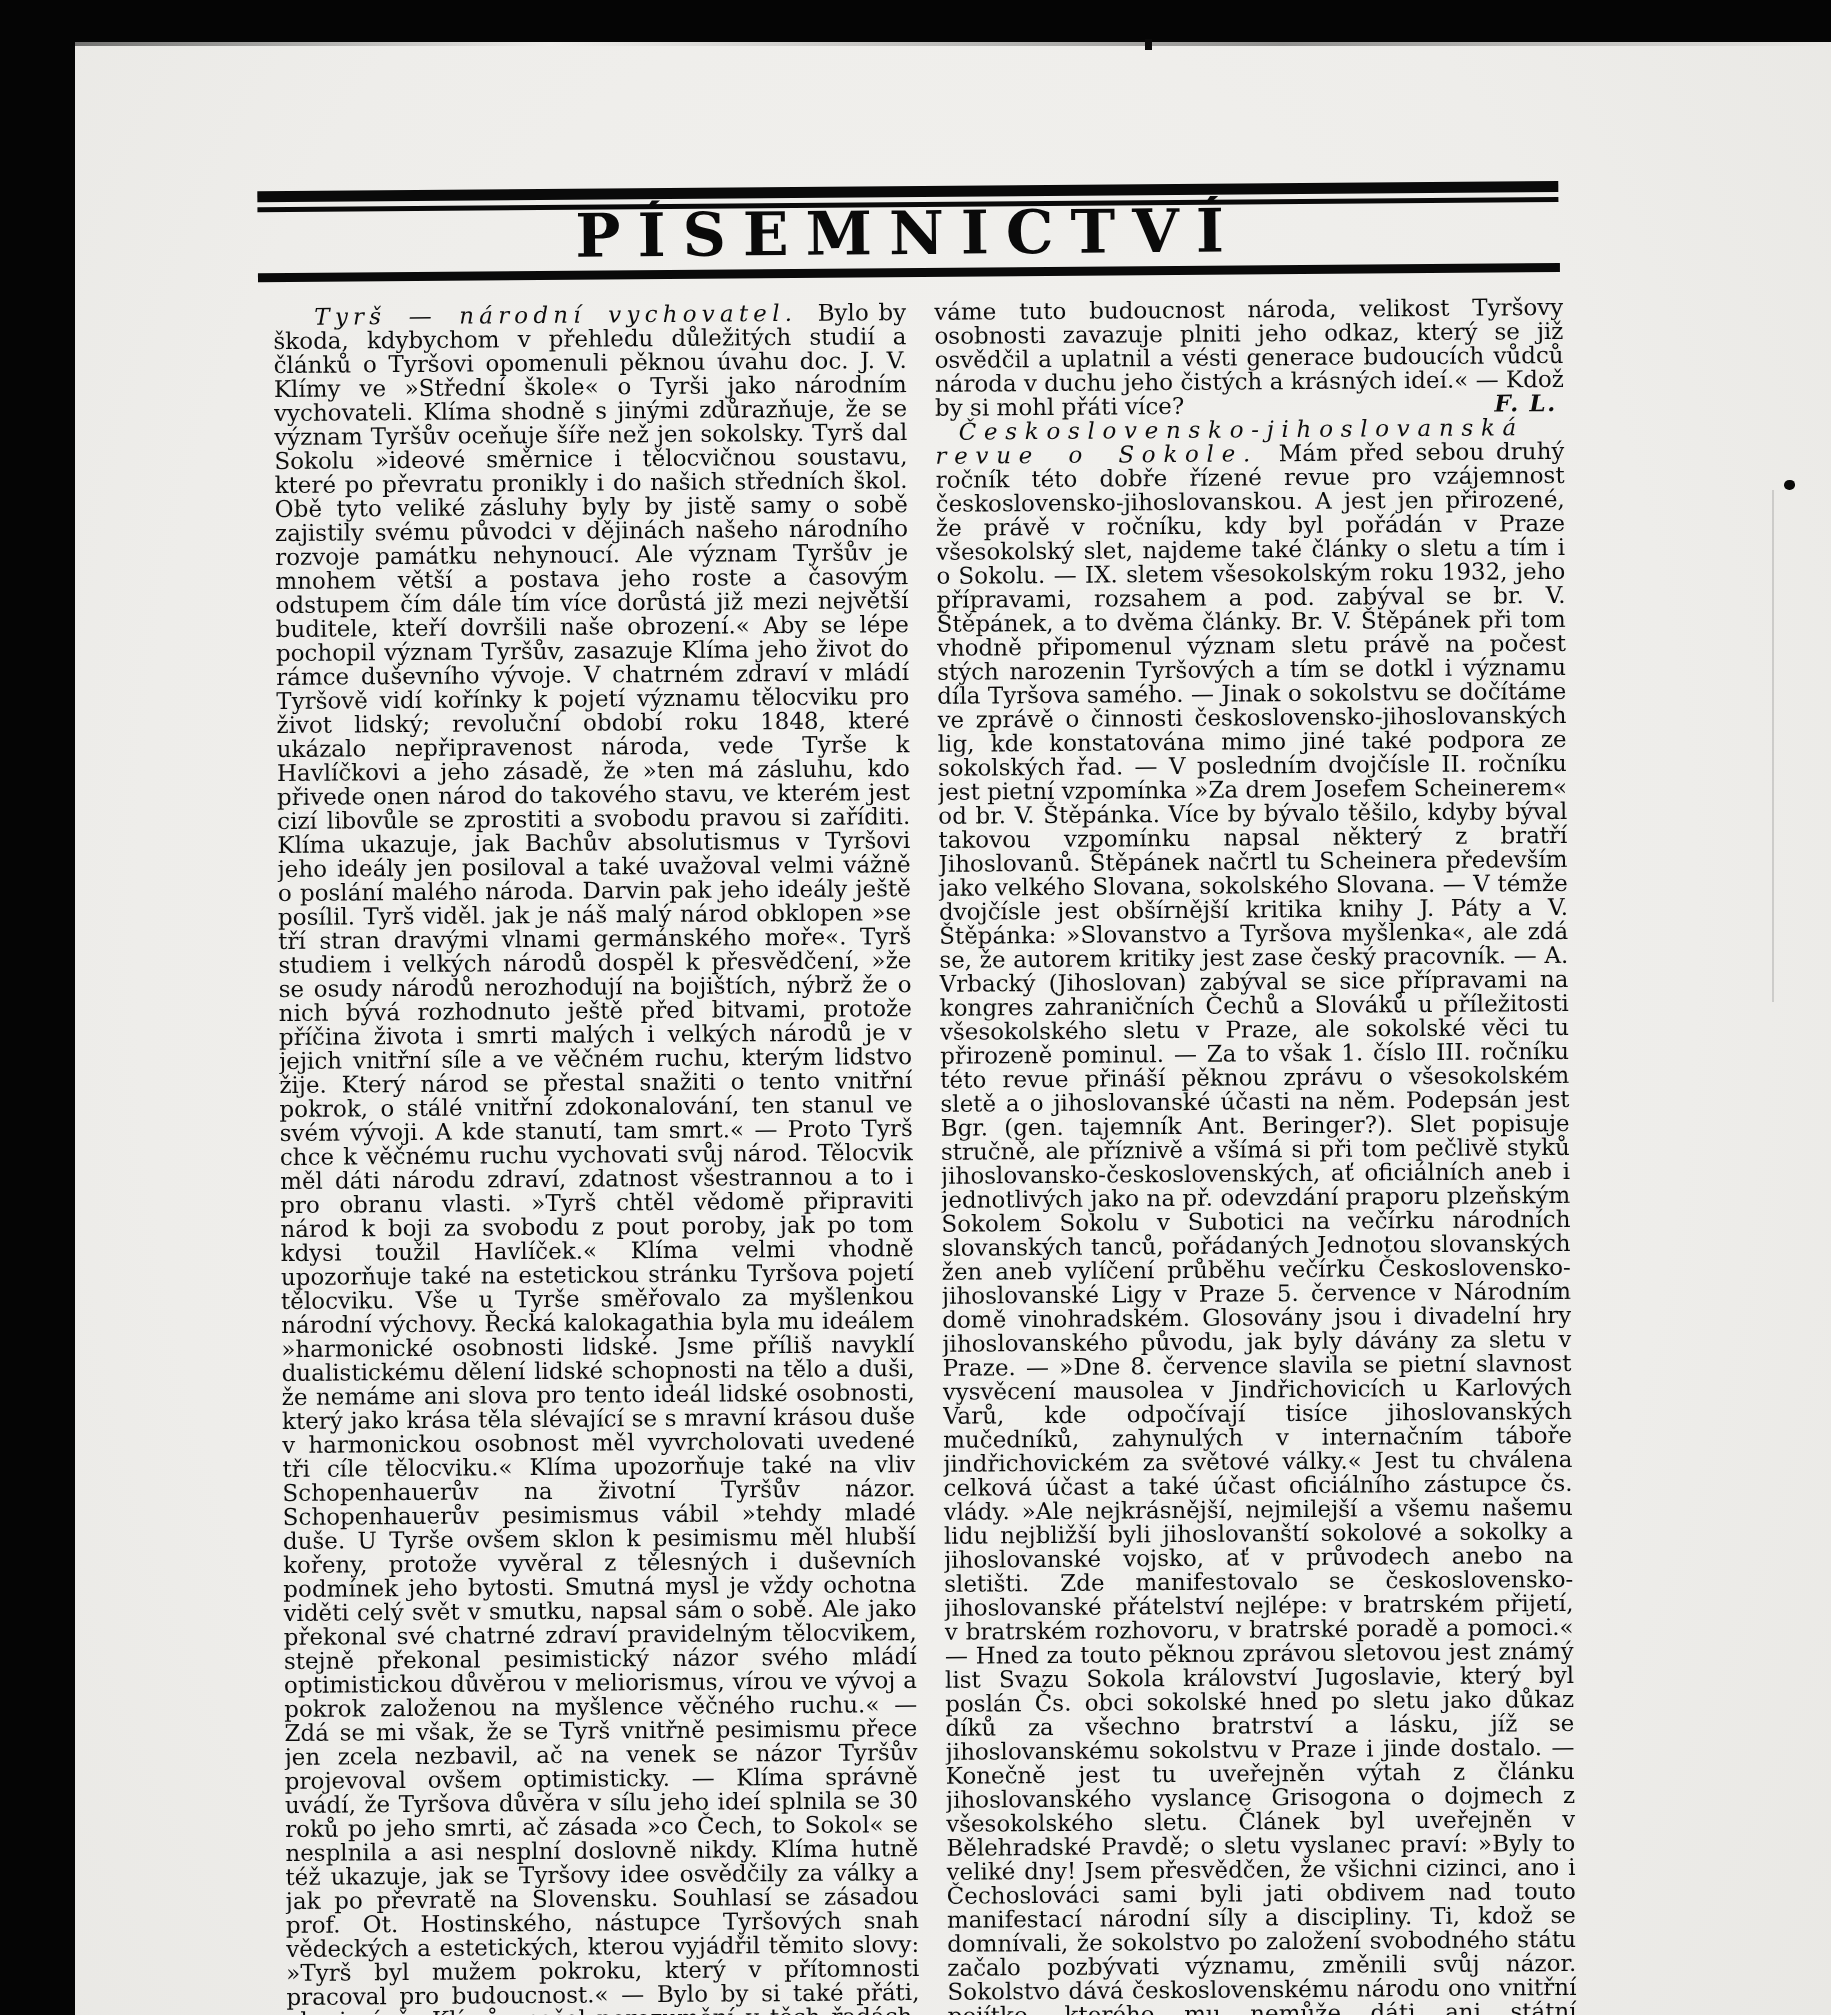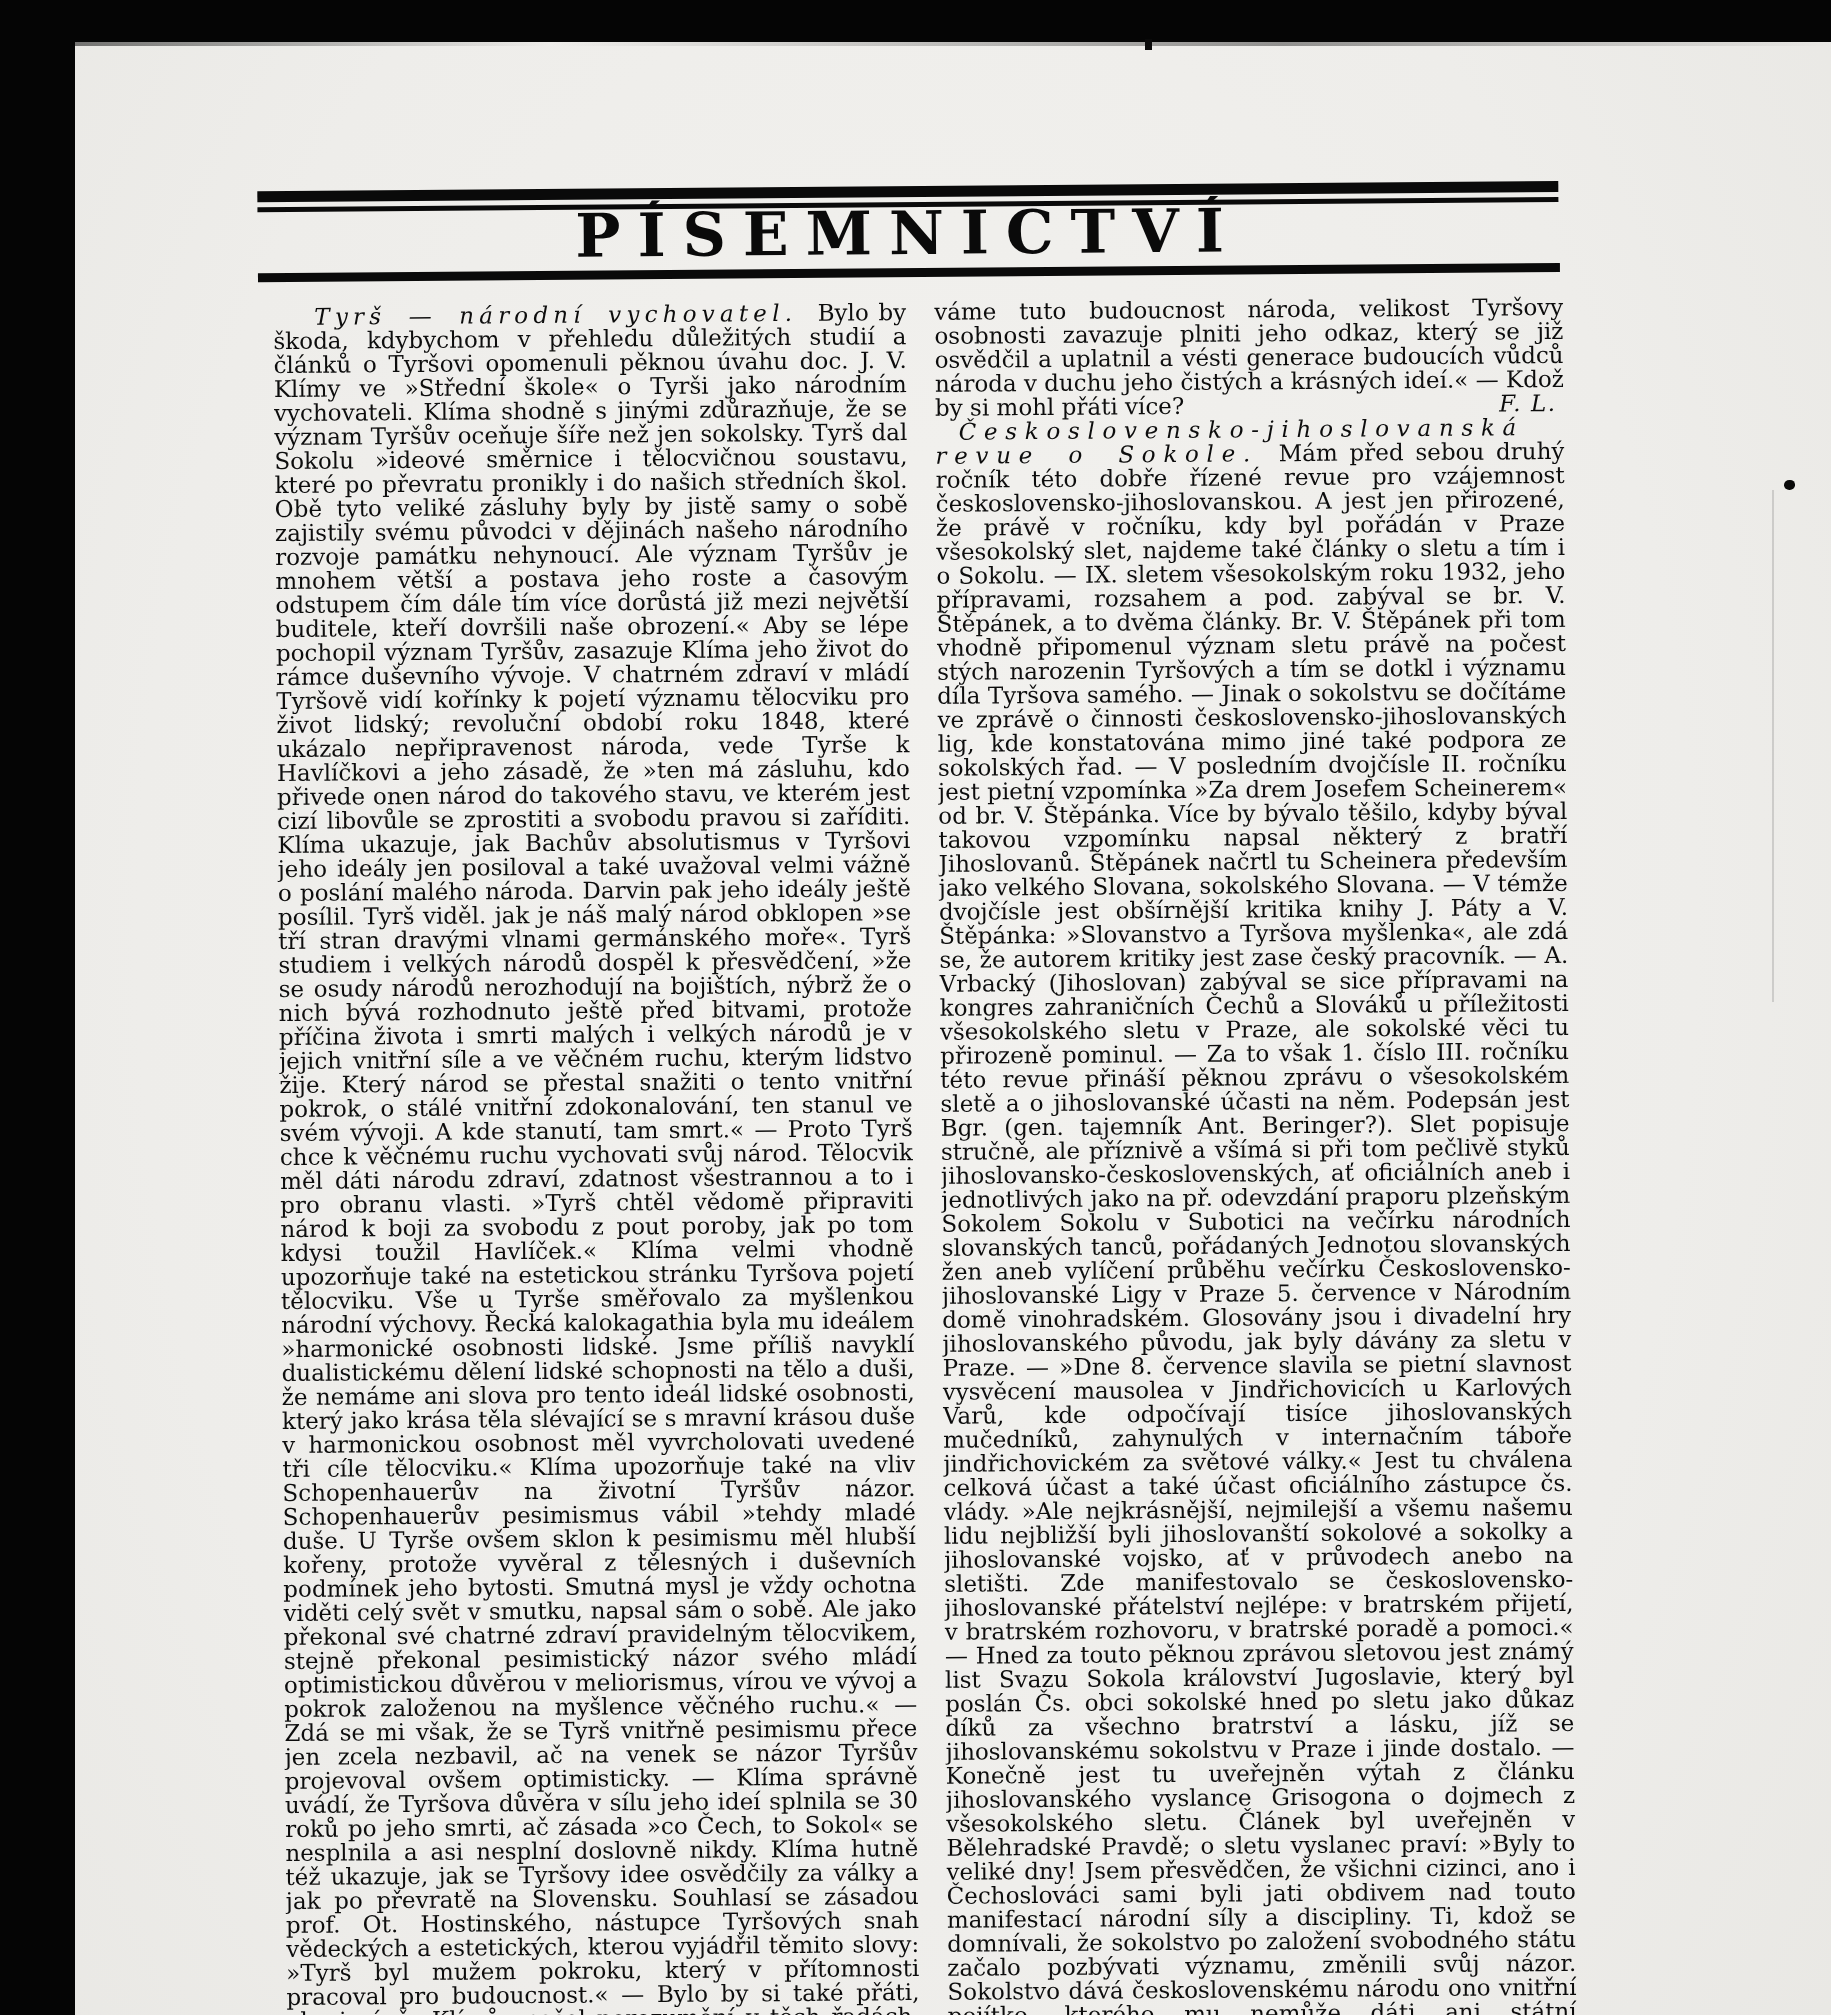--- a/index.html
+++ b/index.html
@@ -51,21 +51,21 @@
   .indent2{text-indent:23.4px;}
   .lead{
     font-style:italic;letter-spacing:5.2px;word-spacing:7.3px;
     margin-right:10.5px;
   }
   .lead2{
     font-style:italic;letter-spacing:7.7px;word-spacing:8.9px;
     margin-right:8.9px;
   }
   .sig{
-    float:right;font-style:italic;font-weight:normal;
+    float:right;font-style:italic;font-weight:bold;
     letter-spacing:1.6px;padding-right:7.3px;
   }
   
   .ink-dot{
     position:absolute;left:1784px;top:480px;width:10.5px;height:9.7px;
     background:#0a0a0a;border-radius:50% 45% 50% 50%;
   }
   .scratch-line{
     position:absolute;left:1772px;top:490px;width:2px;height:512px;
     background:rgba(60,60,60,0.18);

